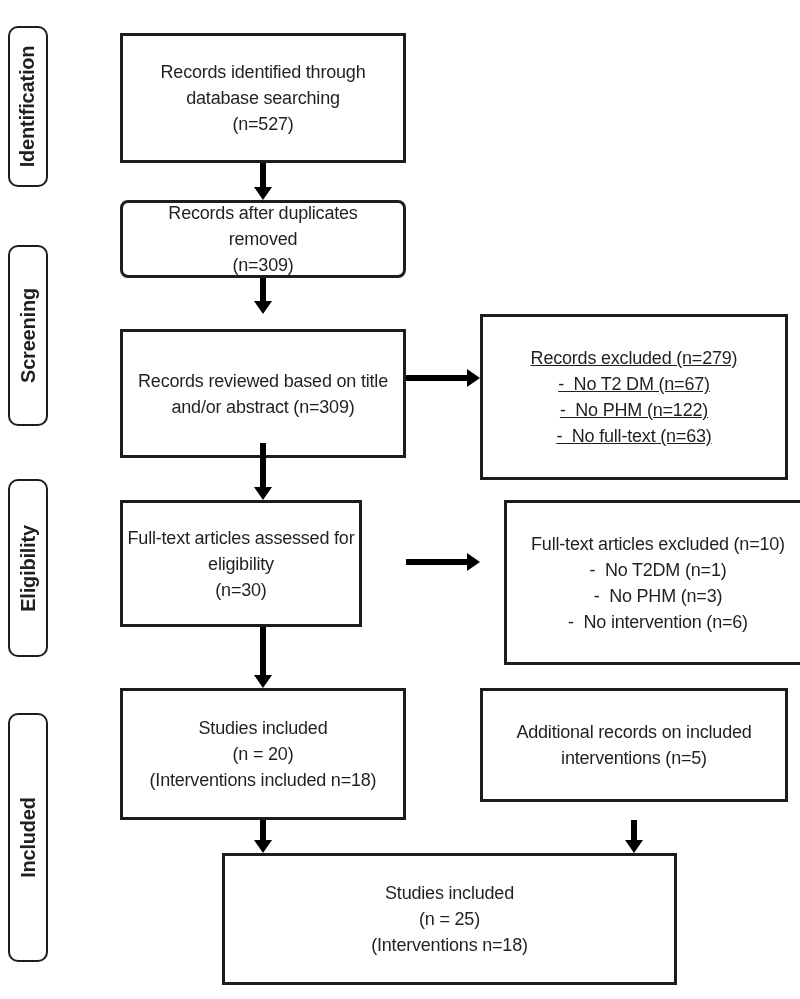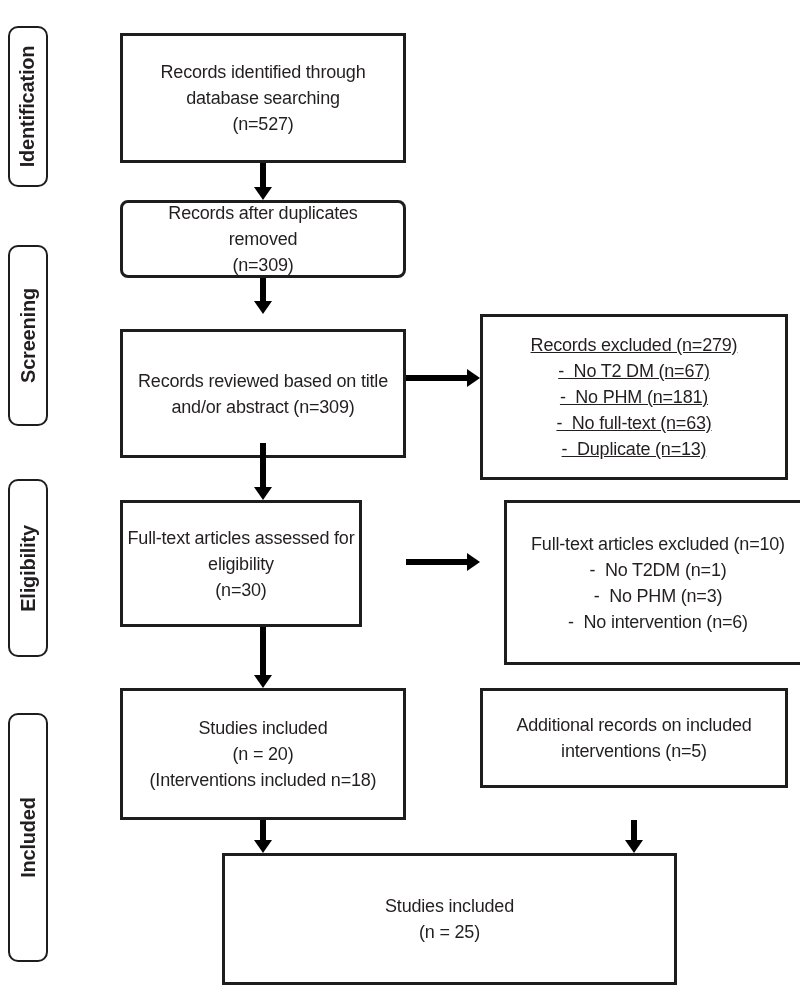--- a/index.html
+++ b/index.html
@@ -98,40 +98,40 @@
 
   <div class="flow-box" style="left:120px; top:688px; width:286px; height:132px;">
     <div class="line">Studies included</div>
     <div class="line">(n = 20)</div>
     <div class="line">(Interventions included n=18)</div>
   </div>
 
   <div class="flow-box" style="left:480px; top:314px; width:308px; height:166px;text-decoration:underline;">
     <div class="line">Records excluded (n=279)</div>
     <div class="line">-  No T2 DM (n=67)</div>
-    <div class="line">-  No PHM (n=181)</div>
+    <div class="line">-  No PHM (n=122)</div>
     <div class="line">-  No full-text (n=63)</div>
-    <div class="line">-  Duplicate (n=13)</div>
   </div>
 
   <div class="flow-box" style="left:504px; top:500px; width:308px; height:165px;">
     <div class="line">Full-text articles excluded (n=10)</div>
     <div class="line">-  No T2DM (n=1)</div>
     <div class="line">-  No PHM (n=3)</div>
     <div class="line">-  No intervention (n=6)</div>
   </div>
 
-  <div class="flow-box" style="left:480px; top:688px; width:308px; height:100px;">
+  <div class="flow-box" style="left:480px; top:688px; width:308px; height:114px;">
     <div class="line">Additional records on included</div>
     <div class="line">interventions (n=5)</div>
   </div>
 
   <div class="flow-box" style="left:222px; top:853px; width:455px; height:132px;">
     <div class="line">Studies included</div>
     <div class="line">(n = 25)</div>
+    <div class="line">(Interventions n=18)</div>
   </div>
 
   <svg id="arrow-layer" viewBox="0 0 800 999">
     <g>
       <line x1="263" y1="163" x2="263" y2="187"></line>
       <polygon points="254,187 272,187 263,200"></polygon>
     </g>
     <g>
       <line x1="263" y1="278" x2="263" y2="301"></line>
       <polygon points="254,301 272,301 263,314"></polygon>

